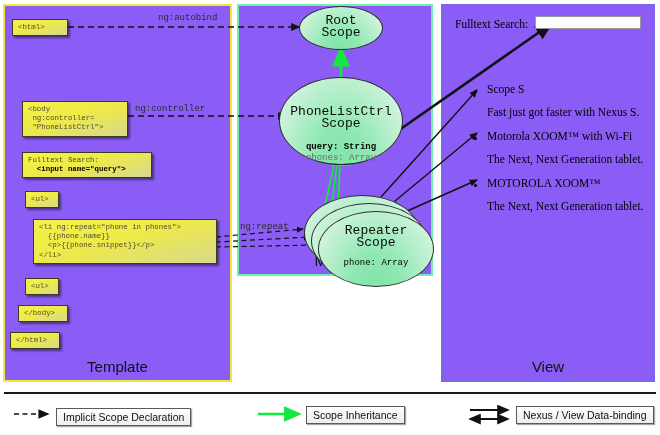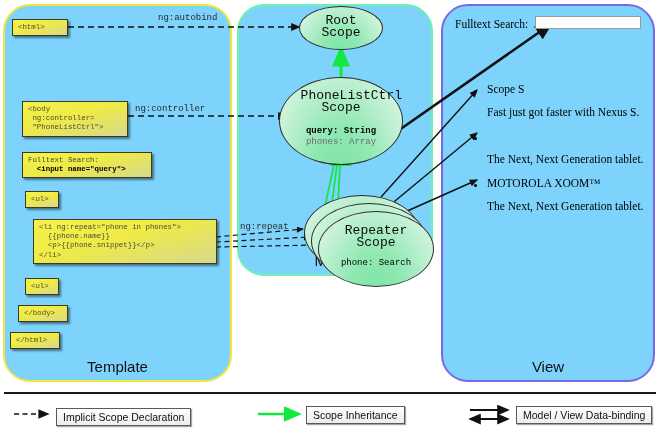--- a/index.html
+++ b/index.html
@@ -1,21 +1,21 @@
 <!DOCTYPE html>
 <html><head>
 <meta charset="utf-8">
 <style>
   html,body{margin:0;padding:0;background:#ffffff;}
   body{width:660px;height:435px;position:relative;overflow:hidden;
        font-family:"Liberation Sans",sans-serif;}
   #stage{position:absolute;left:0;top:0;width:660px;height:435px;}
 
   
-  .panel{position:absolute;background:#7dd3fc;box-sizing:border-box;border-radius:27px;}
+  .panel{position:absolute;background:#8b5cf6;box-sizing:border-box;}
   #panel-template{left:3px;top:4px;width:229px;height:378px;border:2px solid #f2e63c;}
   #panel-model{left:237px;top:4px;width:196px;height:272px;border:2px solid #6ff0ae;}
   #panel-view{left:441px;top:4px;width:214px;height:378px;border:2px solid #7b68e8;}
 
   .panel-label{position:absolute;width:100%;text-align:center;bottom:5px;
                font-size:15px;color:#111;font-family:"Liberation Sans",sans-serif;}
 
   
   #wires{position:absolute;left:0;top:0;width:660px;height:435px;pointer-events:none;}
 
@@ -146,50 +146,51 @@
   <div class="wirelabel" style="left:158px;top:13px;">ng:autobind</div>
   <div class="wirelabel" style="left:135px;top:104px;">ng:controller</div>
   <div class="wirelabel" style="left:240px;top:222px;">ng:repeat</div>
 
   <div class="scope" id="scope-root" style="left:299px;top:6px;width:84px;height:44px;">
     <div class="title" style="margin-top:8px;">Root</div>
     <div class="title">Scope</div>
   </div>
 
   <div class="scope" id="scope-phonelistctrl" style="left:279px;top:77px;width:124px;height:88px;">
-    <div class="title" style="margin-top:12px;text-align:right;">PhoneListCtrl</div>
+    <div class="title" style="margin-top:28px;">PhoneListCtrl</div>
     <div class="title">Scope</div>
     <div class="attrs" style="margin-top:12px;">
       <div class="strong">query: String</div>
       <div class="weak">phones: Array</div>
     </div>
   </div>
 
   <div class="scope" id="scope-repeater-3" style="left:304px;top:195px;width:116px;height:76px;"></div>
   <div class="scope" id="scope-repeater-2" style="left:311px;top:203px;width:116px;height:76px;"></div>
   <div class="scope" id="scope-repeater-1" style="left:318px;top:211px;width:116px;height:76px;">
     <div class="title" style="margin-top:13px;">Repeater</div>
     <div class="title">Scope</div>
-    <div class="attrs weak" style="margin-top:9px;">phone: Search</div>
+    <div class="attrs weak" style="margin-top:9px;">phone: Array</div>
   </div>
 
   <div id="view-inner">
     <div id="fulltext-row">Fulltext Search:</div>
     <input id="search-input" type="text" value="" style="">
 
     <div class="bullet" style="left:27px;top:80px;"></div>
     <div class="phone-name" style="left:40px;top:73px;">Scope S</div>
     <div class="phone-snip" style="left:40px;top:96px;">Fast just got faster with Nexus S.</div>
 
     <div class="bullet" style="left:27px;top:127px;"></div>
+    <div class="phone-name" style="left:40px;top:120px;">Motorola XOOM™  with Wi-Fi</div>
     <div class="phone-snip" style="left:40px;top:143px;">The Next, Next Generation tablet.</div>
 
     <div class="bullet" style="left:27px;top:174px;"></div>
     <div class="phone-name" style="left:40px;top:167px;">MOTOROLA XOOM™</div>
     <div class="phone-snip" style="left:40px;top:190px;">The Next, Next Generation tablet.</div>
   </div>
 
   <div id="legend-rule"></div>
   <div class="legbox" style="left:56px;top:408px;">Implicit Scope Declaration</div>
   <div class="legbox" style="left:306px;top:406px;">Scope Inheritance</div>
-  <div class="legbox" style="left:516px;top:406px;">Model / View Data-binding</div>
+  <div class="legbox" style="left:516px;top:406px;">Nexus / View Data-binding</div>
 
 </div>
 
 </body></html>

